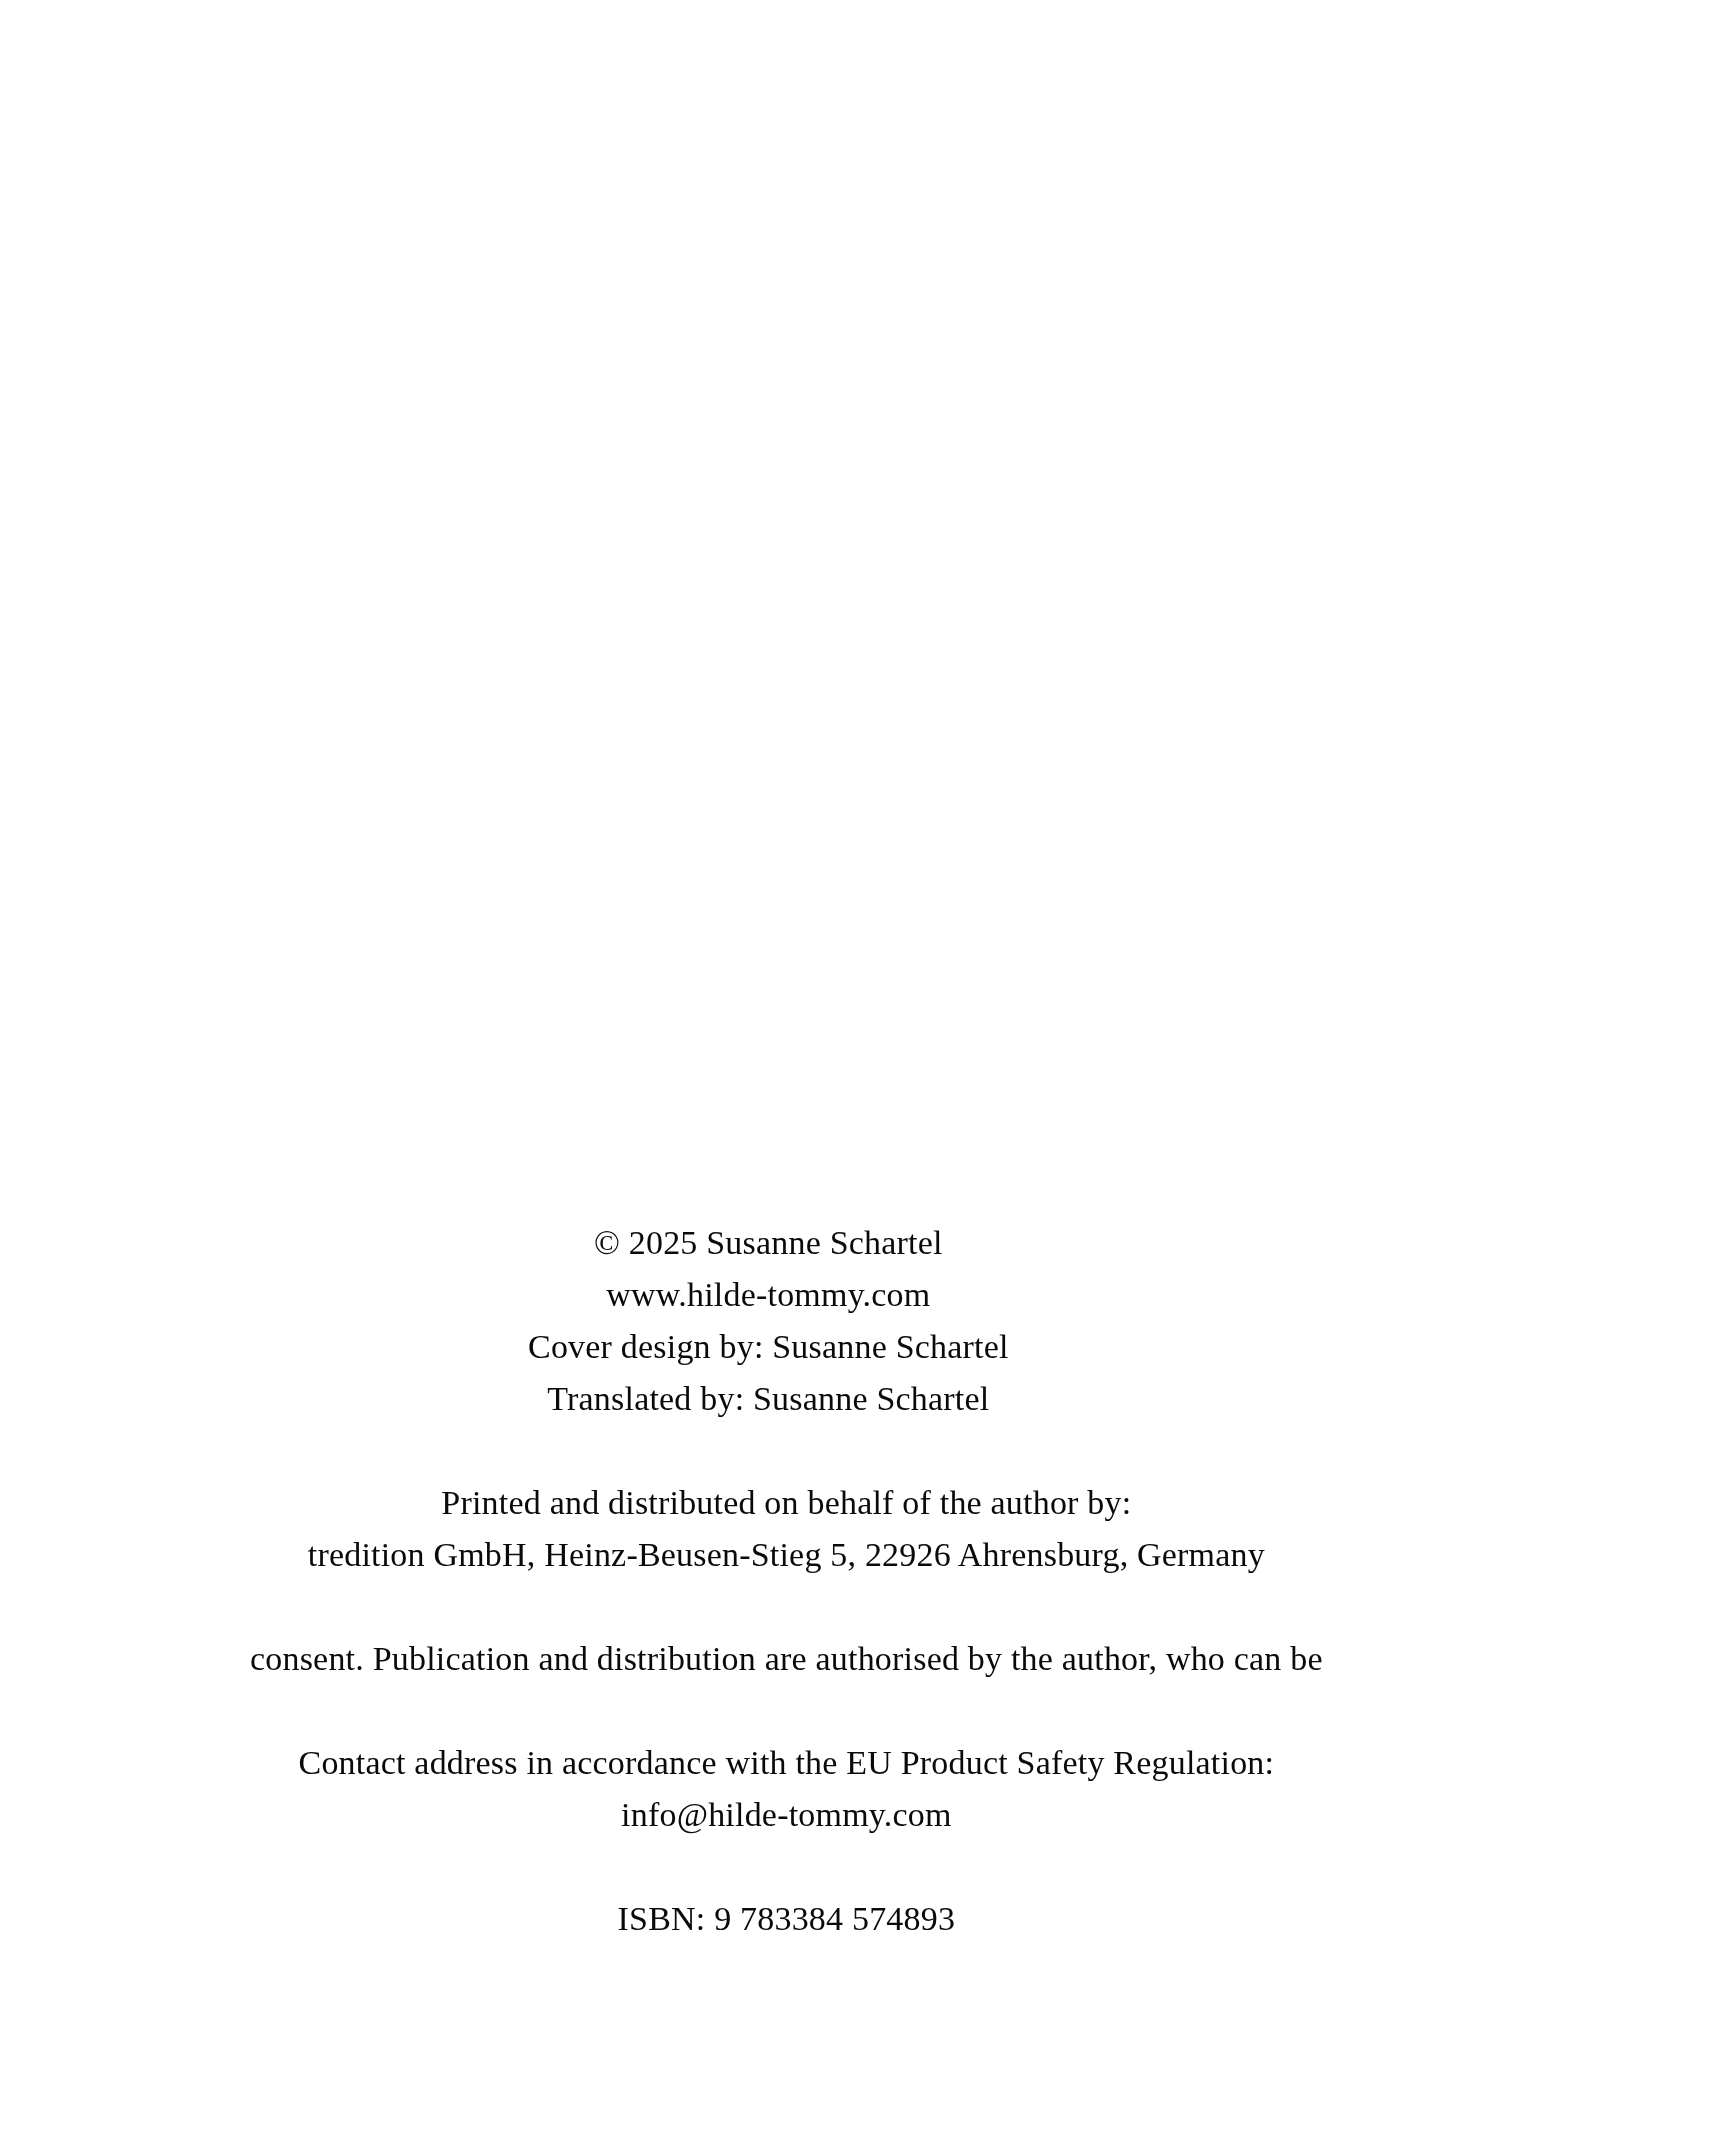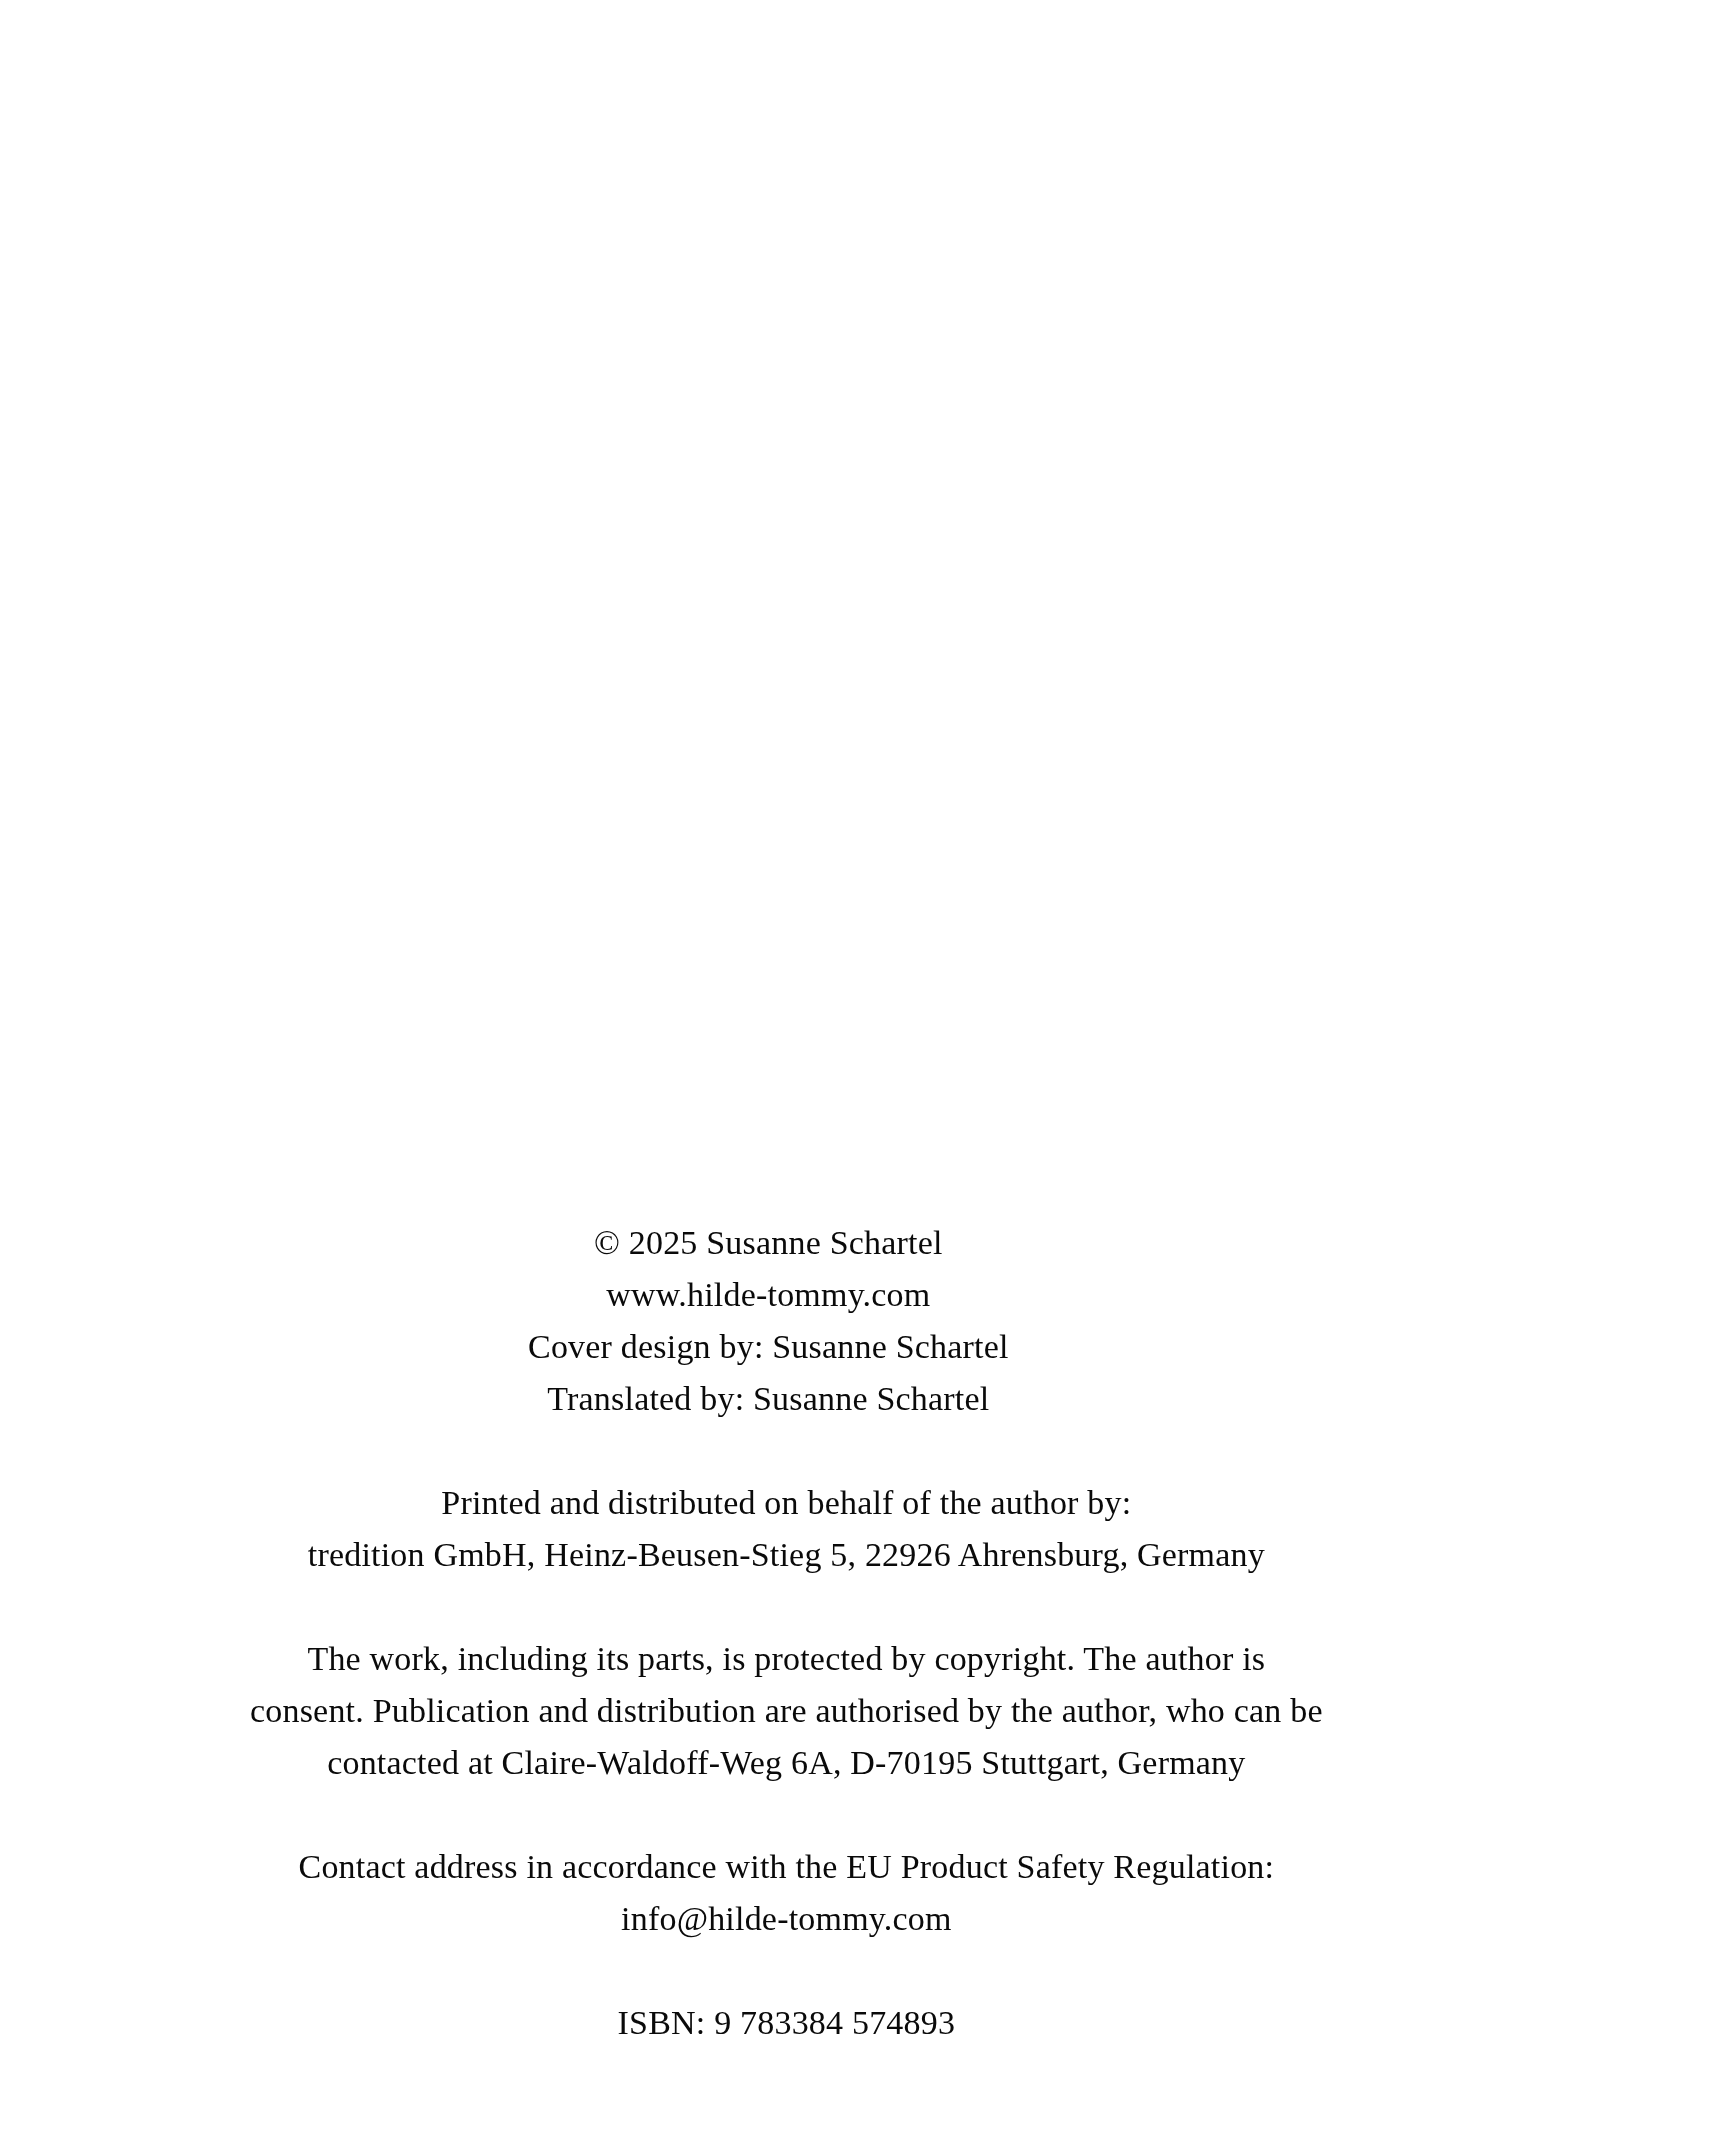--- a/index.html
+++ b/index.html
@@ -45,23 +45,21 @@
       <div class="line">Cover design by: Susanne Schartel</div>
       <div class="line">Translated by: Susanne Schartel</div>
     </div>
 
     <div class="block">
       <div class="line">Printed and distributed on behalf of the author by:</div>
       <div class="line">tredition GmbH, Heinz-Beusen-Stieg 5, 22926 Ahrensburg, Germany</div>
     </div>
 
     <div class="block">
-      <div class="line">The work, including its parts, is protected by copyright. The author is</div>
       <div class="line">consent. Publication and distribution are authorised by the author, who can be</div>
-      <div class="line">contacted at Claire-Waldoff-Weg 6A, D-70195 Stuttgart, Germany</div>
     </div>
 
     <div class="block">
       <div class="line">Contact address in accordance with the EU Product Safety Regulation:</div>
       <div class="line">info@hilde-tommy.com</div>
     </div>
 
     <div class="block">
       <div class="line">ISBN: 9 783384 574893</div>
     </div>

